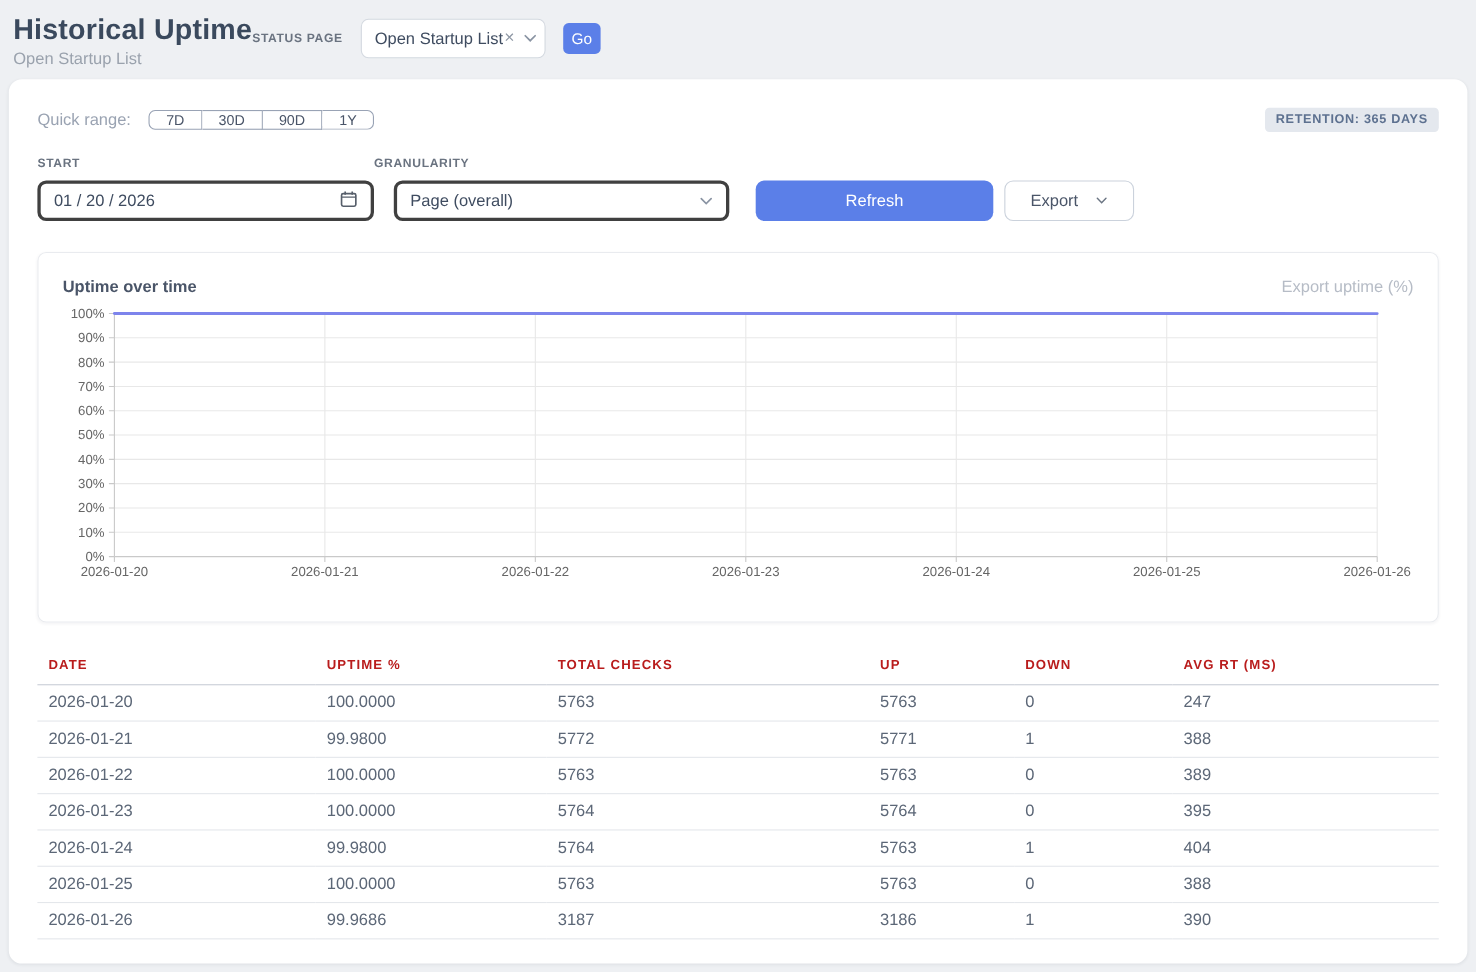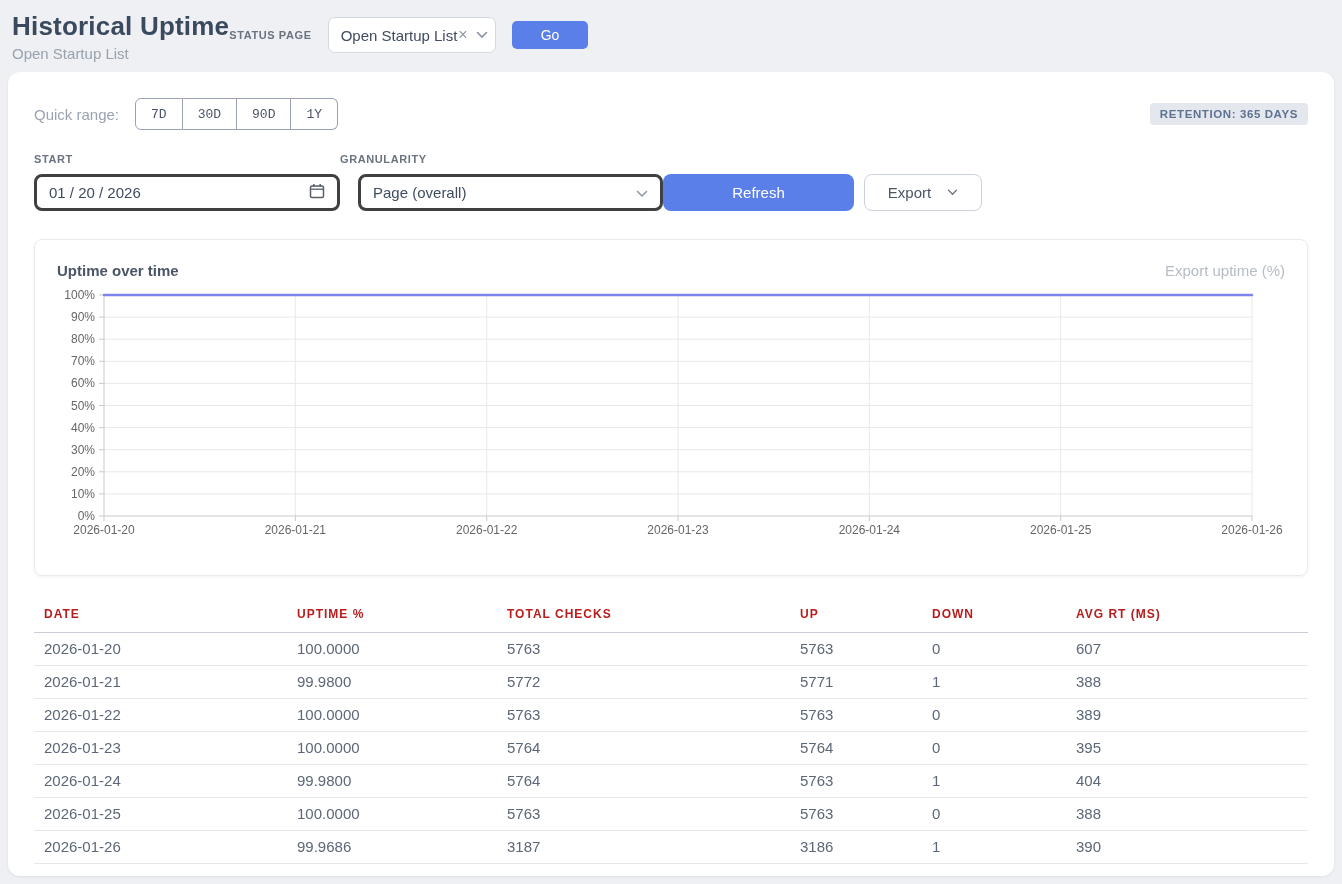--- a/index.html
+++ b/index.html
@@ -13,47 +13,47 @@
   .page-header{ height:72px; display:flex; align-items:flex-start; justify-content:flex-start; padding:11px 14px 0 12px; }
   .page-title{ font-size:26px; font-weight:700; color:#3a495d; letter-spacing:.2px; }
   .page-subtitle{ font-size:15px; color:#9aa2ad; margin-top:3px; }
   .header-right{ display:flex; align-items:center; gap:16px; margin-top:6px; }
   .status-page-label{ font-size:11px; font-weight:700; color:#6a7380; letter-spacing:.6px; }
   .status-select{ display:flex; align-items:center; width:168px; height:36px; background:#fff;
     border:1px solid #d4d9e0; border-radius:7px; padding:0 10px 0 12px; cursor:pointer; }
   .status-select .val{ font-size:15px; color:#3f4c60; white-space:nowrap; }
   .status-select .clear{ font-size:16px; color:#8f98a5; margin-left:1px; cursor:pointer; line-height:1; }
   .status-select .chev{ margin-left:8px; display:flex; }
-  .go-button{ height:28px; padding:0 29px; background:#5b7fe8; color:#fff; font-size:14px;
+  .go-button{ height:28px; padding:0 8px; background:#5b7fe8; color:#fff; font-size:14px;
     border:none; border-radius:5px; cursor:pointer; }
 
   
   .main-card{ position:absolute; left:8px; right:8px; top:72px; height:804px; background:#fff;
     border-radius:12px; box-shadow:0 1px 3px rgba(30,40,60,.07); padding:26px; }
 
   .row1{ display:flex; align-items:center; }
   .quick-range-label{ font-size:15px; color:#9aa3b2; margin-right:16px; }
   .quick-range-group{ display:flex; }
-  .quick-range-group button{ height:32px; padding:0 15px; background:#fff; font-size:13px; color:#4a5568;
-    border:1px solid #99a3b5; border-left-width:0; cursor:pointer; font-family:Liberation Mono, monospace; }
+  .quick-range-group button{ height:18px; padding:0 15px; background:#fff; font-size:13px; color:#4a5568;
+    border:1px solid #99a3b5; border-left-width:0; cursor:pointer; font-family:Liberation Sans, sans-serif; }
   .quick-range-group button:first-child{ border-left-width:1px; border-radius:6px 0 0 6px; }
   .quick-range-group button:last-child{ border-radius:0 6px 6px 0; }
   .retention-badge{ margin-left:auto; background:#e4e8ee; color:#5d7190; font-size:11.5px; font-weight:700;
     letter-spacing:.6px; padding:5px 10px; border-radius:4px; }
 
   .form-row{ display:flex; align-items:flex-end; margin-top:23px; }
   .field{ display:flex; flex-direction:column;justify-content:flex-end; }
   .field-label{ font-size:11px; font-weight:700; color:#6a7380; letter-spacing:.6px; margin-bottom:9px; }
   .control{ height:37px; border:3px solid #404040; border-radius:8px; background:#fff;
     display:flex; align-items:center; padding:0 12px; font-size:15px; color:#3f4c60; cursor:pointer; }
   .control .spacer{ flex:1; }
   .w-start{ width:306px; }
   .w-end{ width:304px; margin-left:18px; }
   .w-gran{ width:305px; margin-left:18px; }
-  .refresh-button{ width:191px; height:37px; margin-left:0; background:#5b7fe8; color:#fff;
+  .refresh-button{ width:216px; height:37px; margin-left:24px; background:#5b7fe8; color:#fff;
     font-size:15px; border:none; border-radius:8px; cursor:pointer; font-family:inherit; }
   .export-button{ width:118px; height:37px; margin-left:10px; background:#fff; color:#4a5568;
     font-size:15px; border:1px solid #cbd2dc; border-radius:8px; cursor:pointer; font-family:inherit;
     display:flex; align-items:center; justify-content:center; gap:16px; }
 
   
   .chart-card{ margin-top:28px; border:1px solid #e9ebef; border-radius:8px;
     box-shadow:0 1px 3px rgba(30,40,60,.06); padding:22px 22px 14px 22px; height:337px; }
   .chart-head{ display:flex; align-items:center; justify-content:space-between; }
   .chart-title{ font-size:15px; font-weight:700; color:#4a5568; }
@@ -228,21 +228,21 @@
           <th>AVG RT (MS)</th>
         </tr>
       </thead>
     <tbody>
         <tr>
           <td>2026-01-20</td>
           <td>100.0000</td>
           <td>5763</td>
           <td>5763</td>
           <td>0</td>
-          <td>607</td>
+          <td>247</td>
         </tr>
         <tr>
           <td>2026-01-21</td>
           <td>99.9800</td>
           <td>5772</td>
           <td>5771</td>
           <td>1</td>
           <td>388</td>
         </tr>
         <tr>

